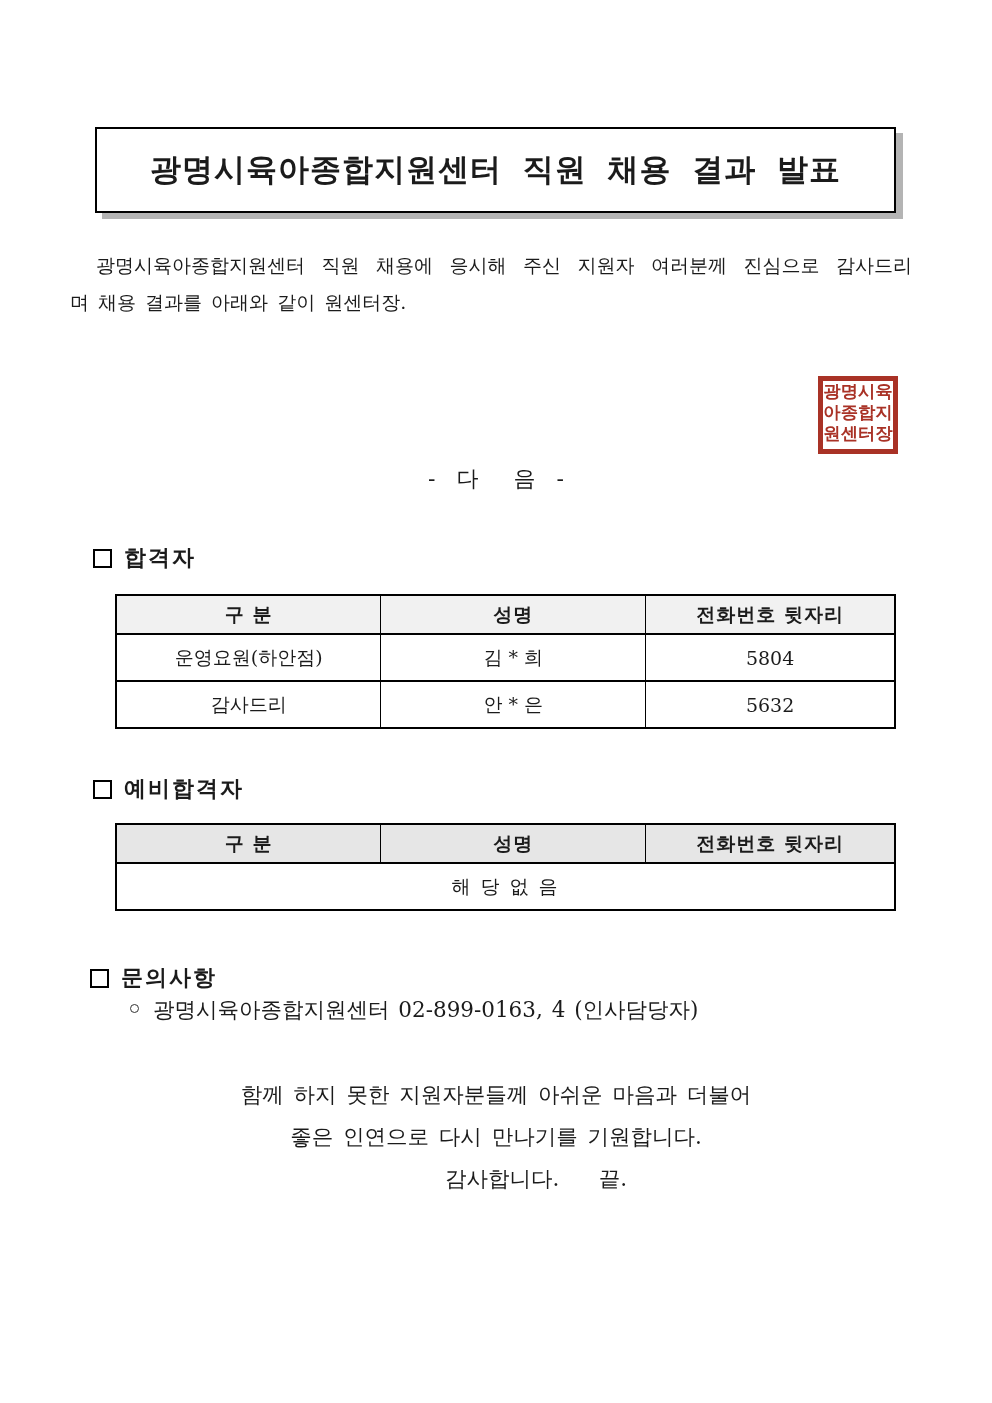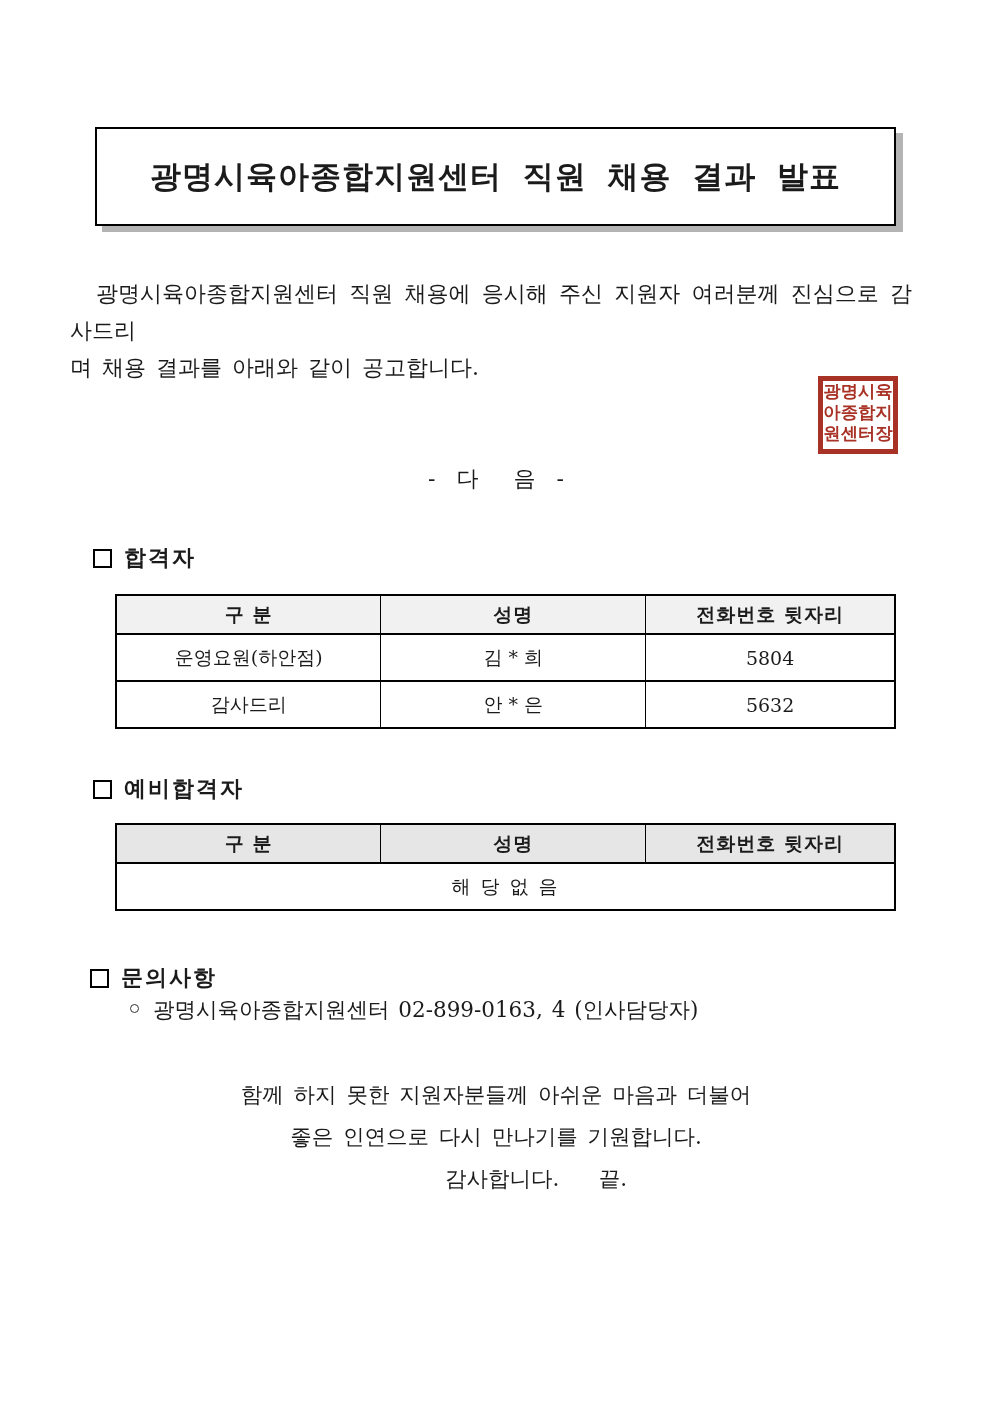--- a/index.html
+++ b/index.html
@@ -4,32 +4,32 @@
 <style>
   html,body { margin:0; padding:0; background:#ffffff; }
   .page {
     position:relative; width:992px; height:1403px; background:#ffffff;
     font-family:"DejaVu Serif","Liberation Serif",serif; color:#1b1b1b;
     overflow:hidden;
   }
 
   
   .title-box {
-    position:absolute; left:95px; top:127px; width:801px; height:99px;
+    position:absolute; left:95px; top:127px; width:801px; height:86px;
     border:2px solid #000; box-sizing:border-box;
     box-shadow:7px 6px 0 #b4b4b4;
     display:flex; align-items:center; justify-content:center;
   }
   .title-box .title {
     font-size:31px; font-weight:700; letter-spacing:1px; word-spacing:9px;
   }
 
   
   .intro { position:absolute; left:70px; top:247px; width:842px;
-    font-size:22px; line-height:37px; word-spacing:3px;margin-top:28px; }
+    font-size:19px; line-height:37px; word-spacing:3px; }
   .intro .l1 { text-indent:26px; text-align:justify; text-align-last:justify; }
   .intro .l2 { text-align:left; }
 
   .date-line { position:absolute; top:327px; right:80px; font-size:22px; word-spacing:8px; }
 
   .signer-line { position:absolute; top:398px; right:107px; font-size:20px; letter-spacing:2.5px; }
 
   .seal {
     position:absolute; left:818px; top:376px; width:80px; height:78px;
     border:5px solid #a93226; box-sizing:border-box; overflow:hidden;
@@ -92,21 +92,21 @@
 <body>
 
 <div class="page">
 
   <div class="title-box">
     <div class="title">광명시육아종합지원센터 직원 채용 결과 발표</div>
   </div>
 
   <div class="intro">
     <div class="l1">광명시육아종합지원센터 직원 채용에 응시해 주신 지원자 여러분께 진심으로 감사드리</div>
-    <div class="l2">며 채용 결과를 아래와 같이 공고합니다.</div>
+    <div class="l2">며 채용 결과를 아래와 같이 원센터장.</div>
   </div>
 
 
 
   <div class="seal">
     <div class="seal-line">광명시육</div>
     <div class="seal-line">아종합지</div>
     <div class="seal-line">원센터장</div>
   </div>
 

